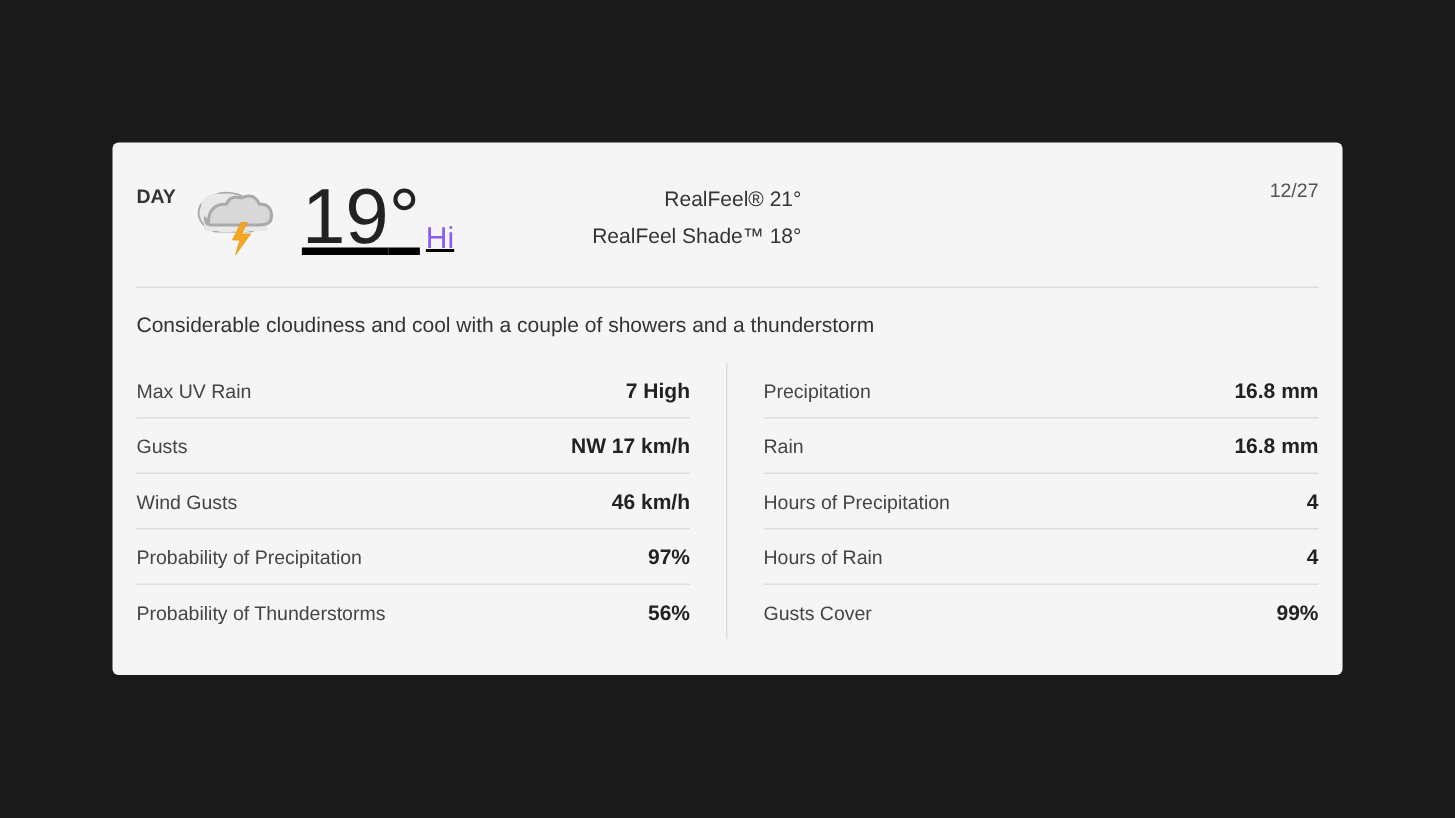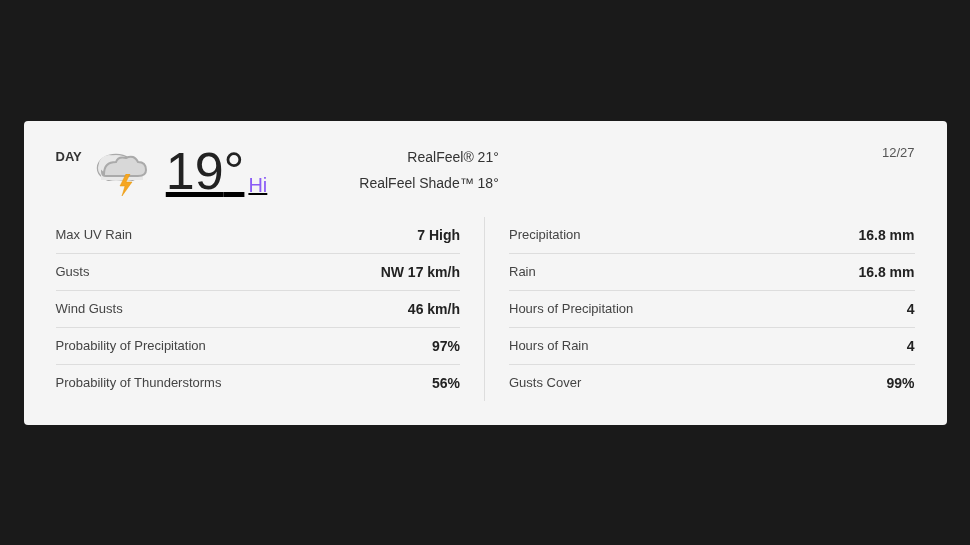--- a/index.html
+++ b/index.html
@@ -10,22 +10,22 @@
       justify-content: center;
       align-items: center;
       width: 970px;
       height: 545px;
       font-family: Arial, sans-serif;
     }
 
     .card {
       background: #f5f5f5;
       border-radius: 4px;
-      width: 923px;
-      padding: 24px 32px;
+      width: 820px;
+      padding: 24px 16px;
     }
 
     .header {
       display: flex;
       align-items: center;
       justify-content: space-between;
       margin-bottom: 20px;
     }
 
     .header-left {
@@ -184,20 +184,21 @@
 
       <div class="realfeel-section">
         <div class="realfeel-line">RealFeel® 21°</div>
         <div class="realfeel-line">RealFeel Shade™ 18°</div>
       </div>
     </div>
 
     <span class="date-label">12/27</span>
   </div>
 
+  <div class="description">Considerable cloudiness and cool with a couple of showers and a thunderstorm</div>
 
   <div class="data-grid">
     <div class="col" id="left-col">
         <div class="data-row">
           <span class="data-label">Max UV Rain</span>
           <span class="data-value">7 High</span>
         </div>
         <div class="data-row">
           <span class="data-label">Gusts</span>
           <span class="data-value">NW 17 km/h</span>

